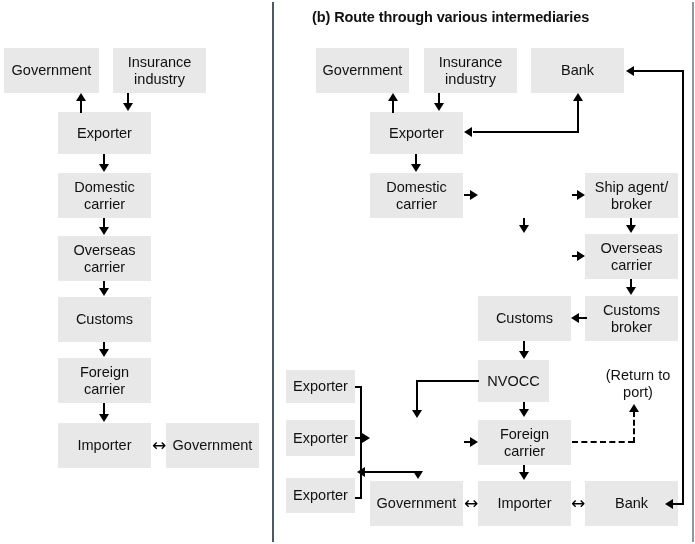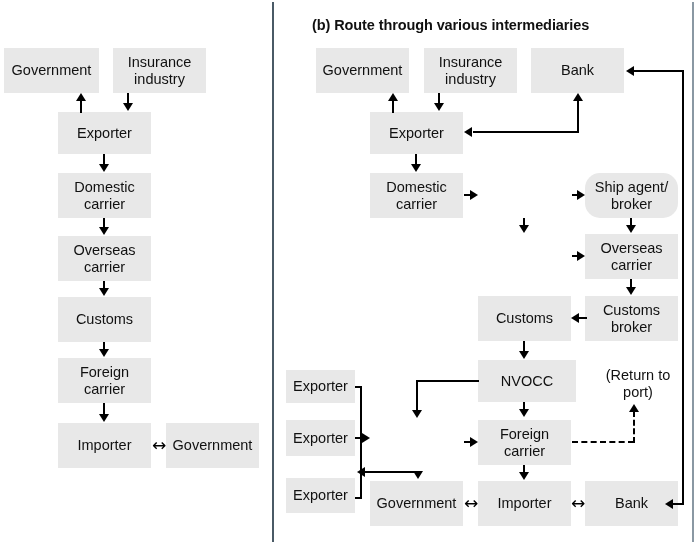--- a/index.html
+++ b/index.html
@@ -107,21 +107,21 @@
     align-items: center;
     justify-content: center;
     font-family: "DejaVu Sans", sans-serif;
   }
 </style>
 </head>
 <body>
 
 <div id="figure">
 
-  <div class="panel-title" style="left:312px; top:9px;margin-top:8px;">(b) Route through various intermediaries</div>
+  <div class="panel-title" style="left:312px; top:9px;">(b) Route through various intermediaries</div>
 
   <div class="divider" style="left:272px; top:2px; width:2px; height:540px;"></div>
   <div class="frame-right" style="left:692px; top:2px; width:2px; height:540px;"></div>
 
   <div class="node" style="left:4px; top:48px; width:95px; height:45px;">Government</div>
 
   <div class="node" style="left:113px; top:48px; width:93px; height:45px; flex-direction:column;">
     <span>Insurance</span>
     <span>industry</span>
   </div>
@@ -182,39 +182,39 @@
   <div class="node" style="left:531px; top:48px; width:93px; height:45px;">Bank</div>
 
   <div class="node" style="left:370px; top:112px; width:93px; height:42px;">Exporter</div>
 
   <div class="node" style="left:370px; top:173px; width:93px; height:45px; flex-direction:column;">
     <span>Domestic</span>
     <span>carrier</span>
   </div>
 
 
-  <div class="node" style="left:585px; top:173px; width:93px; height:45px; flex-direction:column;border-radius:15px;">
+  <div class="node" style="left:585px; top:173px; width:93px; height:45px; flex-direction:column;">
     <span>Ship agent/</span>
     <span>broker</span>
   </div>
 
 
   <div class="node" style="left:585px; top:234px; width:93px; height:45px; flex-direction:column;">
     <span>Overseas</span>
     <span>carrier</span>
   </div>
 
   <div class="node" style="left:478px; top:296px; width:93px; height:45px;">Customs</div>
 
   <div class="node" style="left:585px; top:296px; width:93px; height:45px; flex-direction:column;">
     <span>Customs</span>
     <span>broker</span>
   </div>
 
-  <div class="node" style="left:478px; top:360px; width:98px; height:42px;">NVOCC</div>
+  <div class="node" style="left:478px; top:360px; width:71px; height:42px;">NVOCC</div>
 
   <div class="node" style="left:286px; top:370px; width:69px; height:33px;">Exporter</div>
   <div class="node" style="left:286px; top:420px; width:69px; height:36px;">Exporter</div>
   <div class="node" style="left:286px; top:478px; width:69px; height:35px;">Exporter</div>
 
 
   <div class="node" style="left:478px; top:420px; width:93px; height:45px; flex-direction:column;">
     <span>Foreign</span>
     <span>carrier</span>
   </div>

